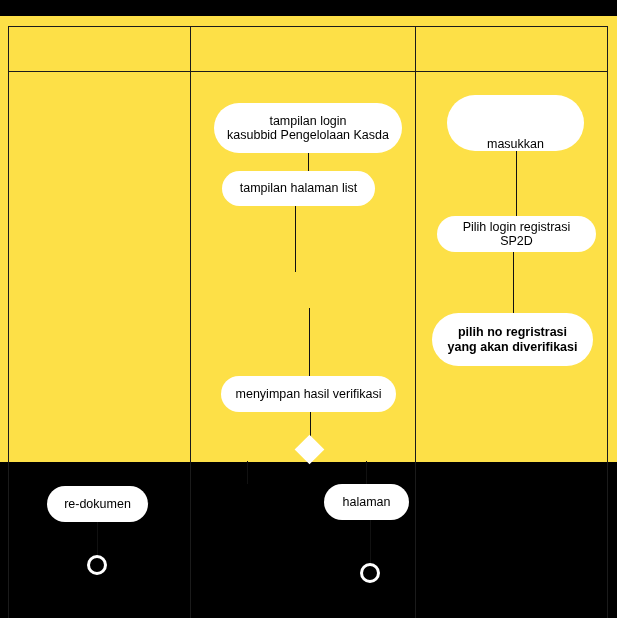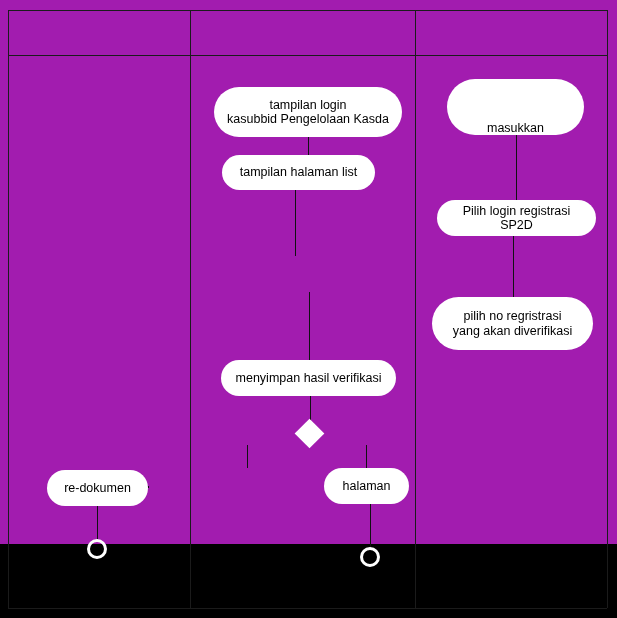--- a/index.html
+++ b/index.html
@@ -10,22 +10,23 @@
   }
   body {
     width: 617px;
     height: 618px;
     overflow: hidden;
     font-family: "Liberation Sans", sans-serif;
   }
   #canvas {
     position: relative;
     width: 617px;
-    height: 544px;
-    background: #a21caf;
+    height: 446px;
+    background: #fde047;
+    margin-top: 16px;
   }
 
   
   .lane-line {
     position: absolute;
     background: #1b1b1b;
   }
   .lane-v { width: 1px; }
   .lane-h { height: 1px; }
 
@@ -142,21 +143,21 @@
   <div class="node" style="left:447px; top:79px; width:137px; height:56px;align-items:flex-end;">
     <span>
       <span>masukkan</span>
     </span>
   </div>
 
   <div class="node" style="left:437px; top:200px; width:159px; height:36px;">
     <span>Pilih login registrasi SP2D</span>
   </div>
 
-  <div class="node" style="left:432px; top:297px; width:161px; height:53px;">
+  <div class="node" style="left:432px; top:297px; width:161px; height:53px;font-weight:bold;">
     <span>
       <span>pilih no regristrasi</span>
       <span>yang akan diverifikasi</span>
     </span>
   </div>
 
 
   <div class="node" style="left:324px; top:468px; width:85px; height:36px;">
     <span>halaman</span>
   </div>

